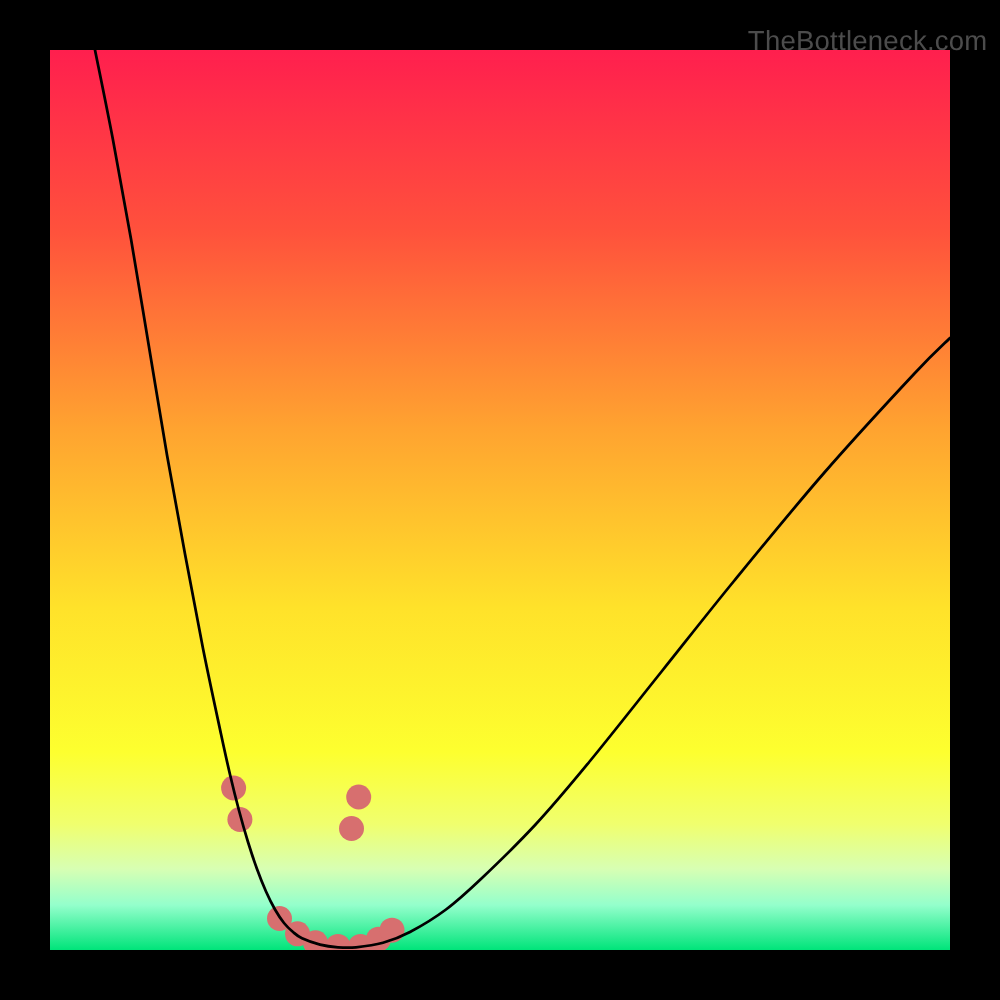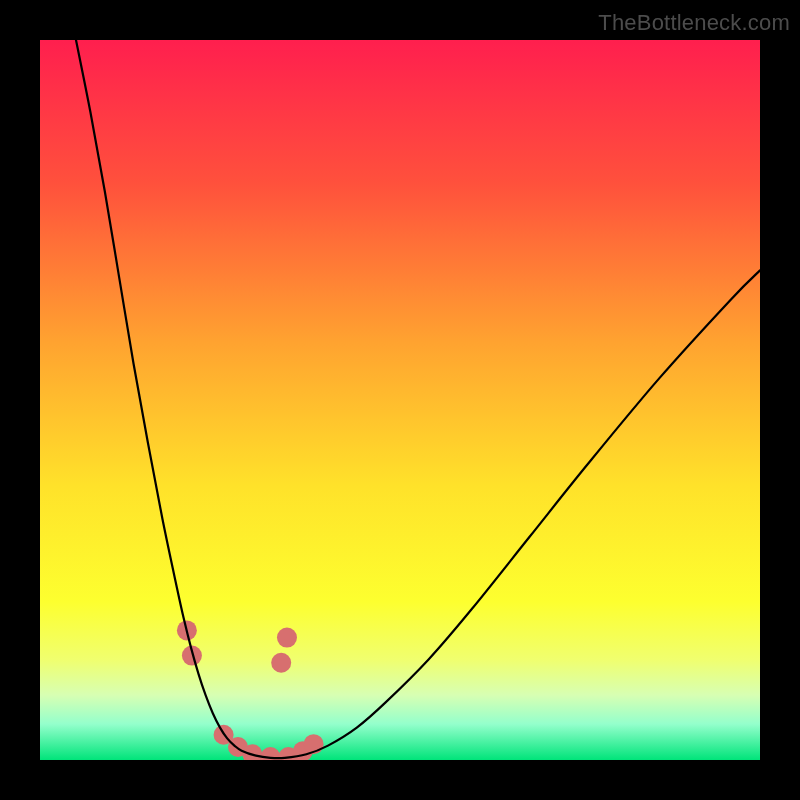--- a/index.html
+++ b/index.html
@@ -28,21 +28,21 @@
   .gradient {
     position: absolute;
     inset: 0;
   }
   .curve-svg {
     position: absolute;
     inset: 0;
   }
   .watermark {
     position: absolute;
-    top: 10px;
+    top: 20px;
     right: 10px;
     color: #4c4c4c;
     font-size: 22px;
     font-weight: 400;
     letter-spacing: 0.2px;
   }
 </style>
 </head>
 <body>
 

